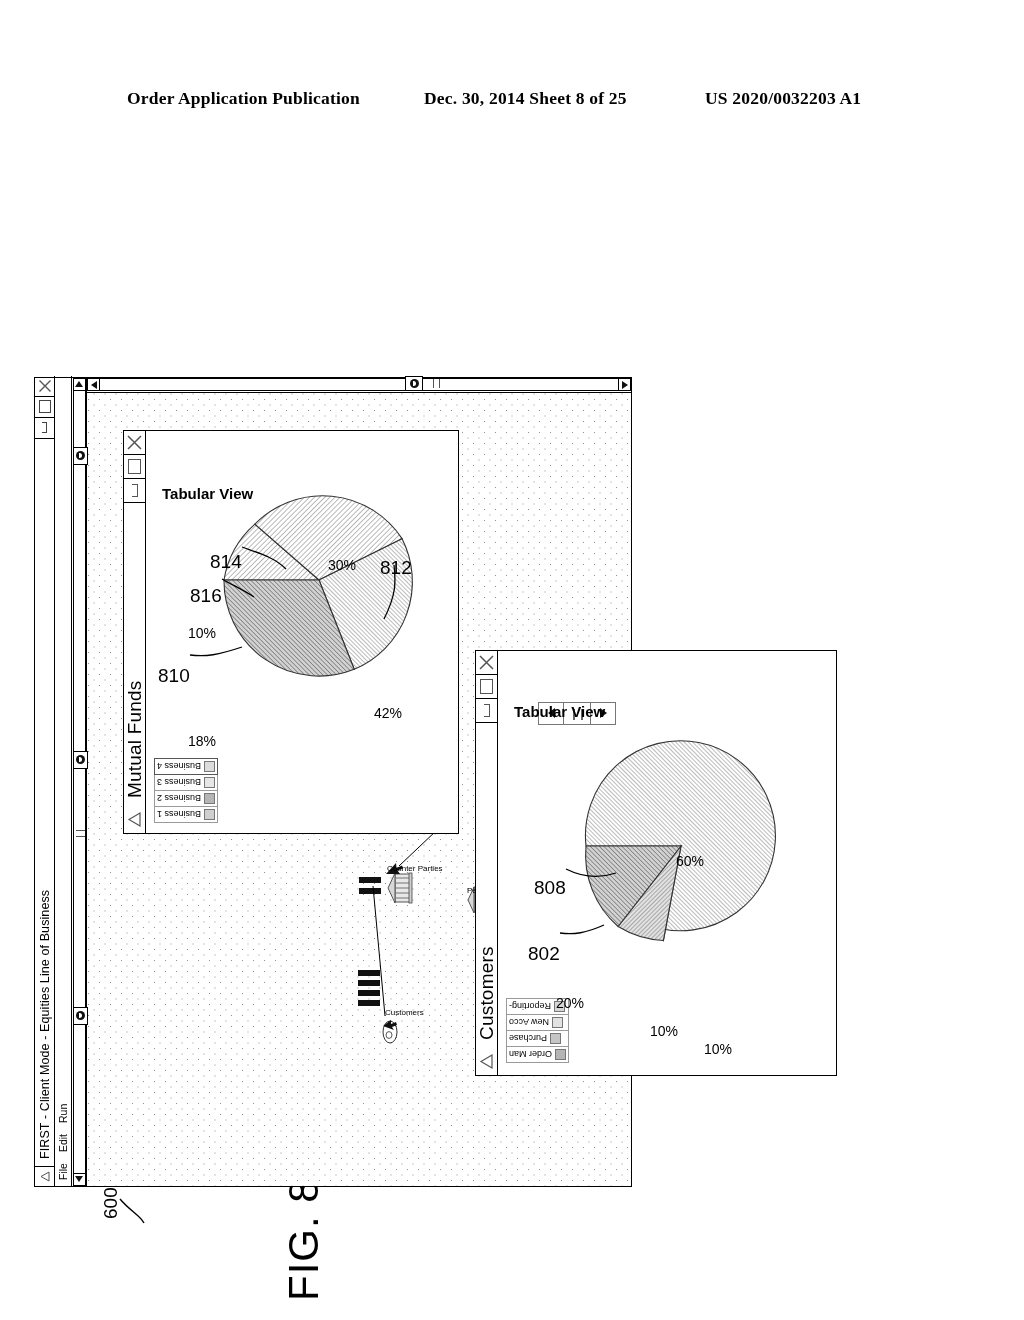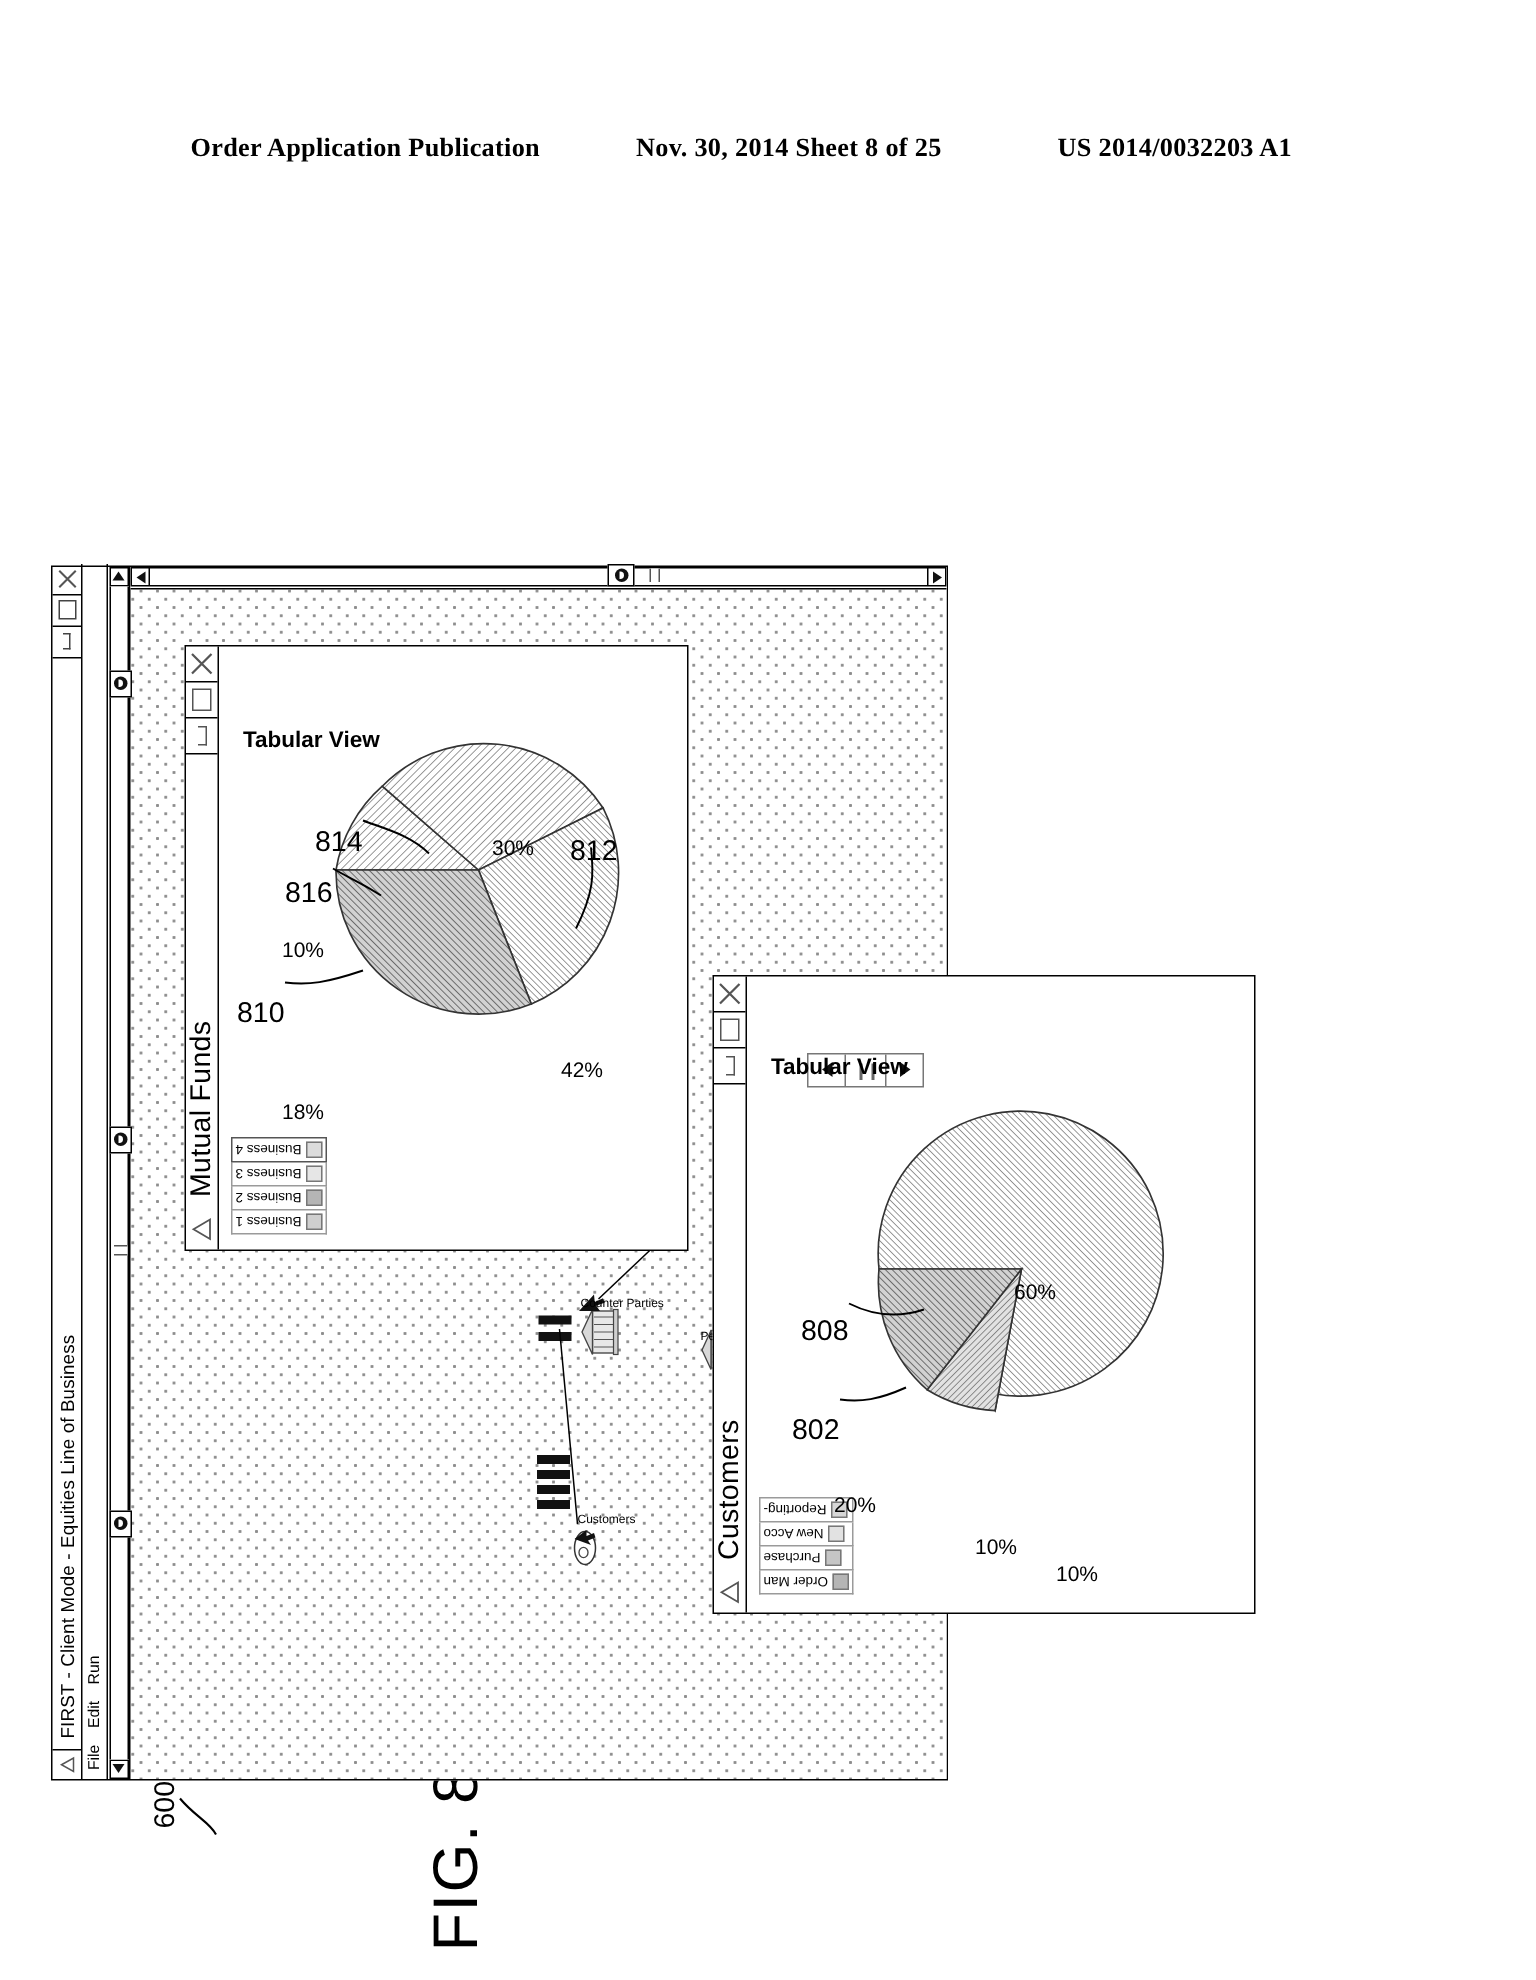--- a/index.html
+++ b/index.html
@@ -87,22 +87,22 @@
   .pct{position:absolute;font-size:14px;white-space:nowrap;}
 
   .pie-wrap{position:absolute;}
   svg{overflow:visible;}
 </style>
 </head>
 <body>
 
 <div class="pat-header">
   <span class="ph ph-pub">Order Application Publication</span>
-  <span class="ph ph-date">Nov. 30, 2014  Sheet 8 of 25</span>
-  <span class="ph ph-num">US 2014/0032203 A1</span>
+  <span class="ph ph-date">Dec. 30, 2014  Sheet 8 of 25</span>
+  <span class="ph ph-num">US 2020/0032203 A1</span>
 </div>
 
 <div id="stage">
 
   <svg width="0" height="0" style="position:absolute">
     <defs>
       <pattern id="hfine" width="3" height="3" patternUnits="userSpaceOnUse" patternTransform="rotate(45)">
         <rect width="3" height="3" fill="#fff"></rect>
           <line x1="0" y1="0" x2="0" y2="3" stroke="#555" stroke-width="0.8"></line>
       </pattern>

